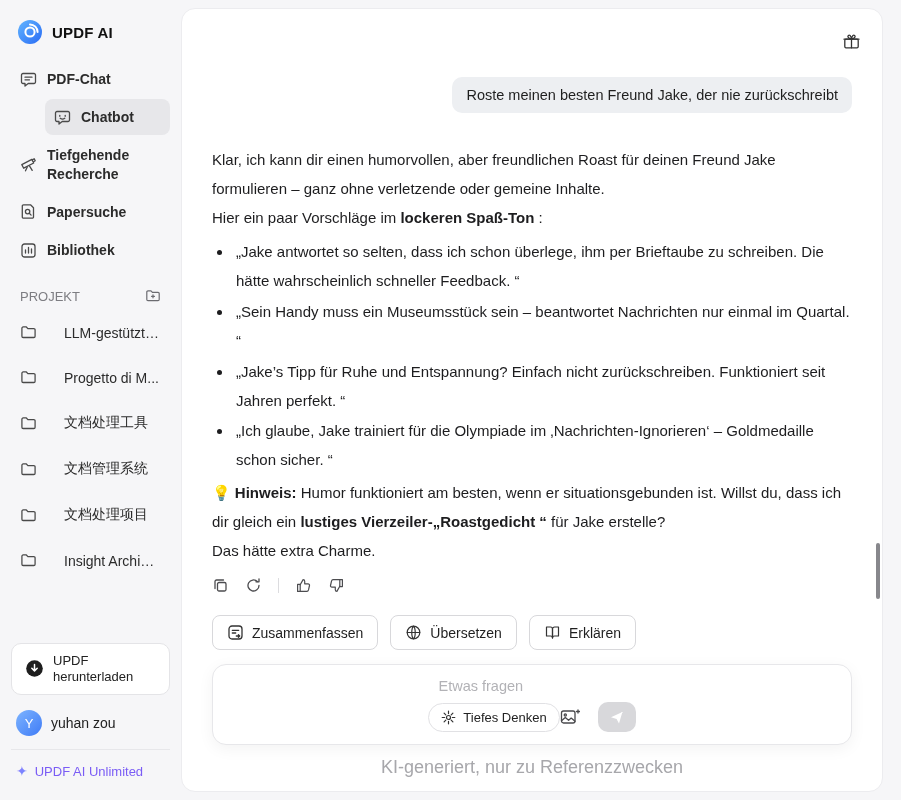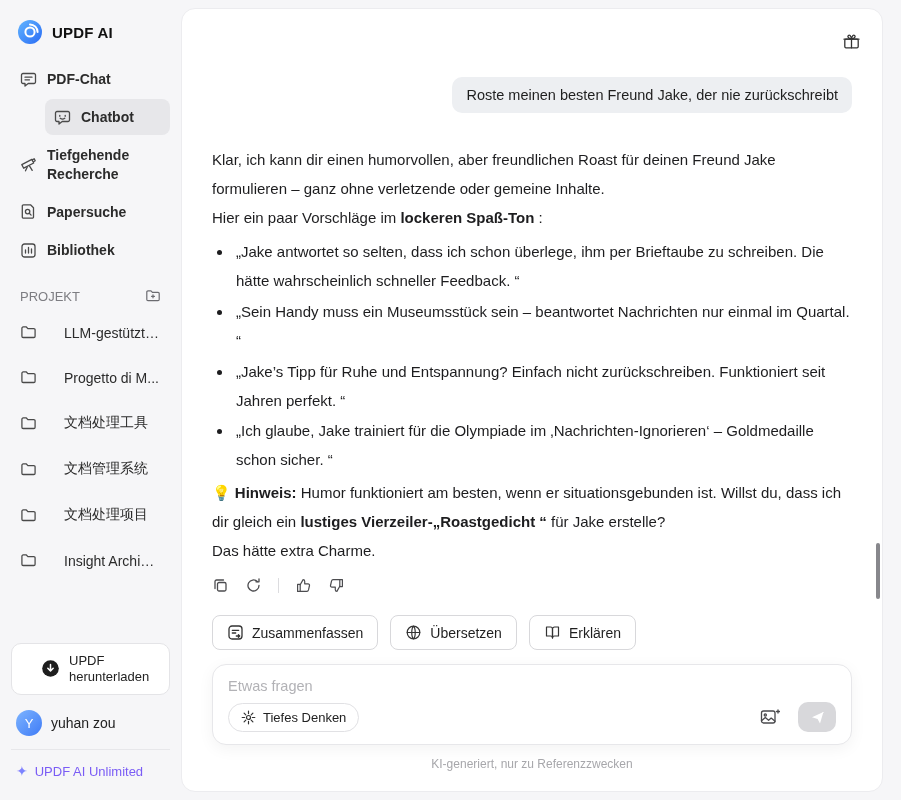--- a/index.html
+++ b/index.html
@@ -13,21 +13,21 @@
   .brand { display: flex; align-items: center; gap: 9px; padding: 19px 6px 16px; font-size: 15px; font-weight: 700; letter-spacing: .2px; color: #111; }
   .nav { display: flex; flex-direction: column; gap: 2px; font-weight: bold; }
   .nav-item { display: flex; align-items: center; gap: 10px; padding: 9px 9px; border-radius: 8px; font-size: 14px; color: #2b2b2b; cursor: pointer; line-height: 1.3; }
   .nav-item.active { background: #e7e7ea; margin-left: 34px; }
   .nav-item .ic, .proj-item .ic { flex: 0 0 17px; display: flex; color: #4a4a4a; }
   .section-header { display: flex; align-items: center; justify-content: space-between; padding: 20px 9px 6px; font-size: 13px; color: #7d7d82; }
   .projects { display: flex; flex-direction: column; }
   .proj-item { display: flex; align-items: center; gap: 27px; padding: 14px 9px; border-radius: 8px; font-size: 14px; color: #2b2b2b; cursor: pointer; white-space: nowrap; overflow: hidden; }
   .proj-item span { overflow: hidden; text-overflow: ellipsis; }
   .sidebar-bottom { margin-top: auto; padding-bottom: 8px; }
-  .download-btn { width: 100%; display: flex; align-items: center; gap: 9px; background: #fff; border: 1px solid #e4e4e7; border-radius: 10px; padding: 9px 29px; font-size: 13px; color: #222; text-align: left; cursor: pointer; font-family: inherit; line-height: 1.25; }
+  .download-btn { width: 100%; display: flex; align-items: center; gap: 9px; background: #fff; border: 1px solid #e4e4e7; border-radius: 10px; padding: 9px 13px; font-size: 13px; color: #222; text-align: left; cursor: pointer; font-family: inherit; line-height: 1.25; }
   .user-row { display: flex; align-items: center; gap: 9px; padding: 15px 5px 13px; font-size: 14px; color: #222; cursor: pointer; }
   .avatar { width: 26px; height: 26px; border-radius: 50%; background: linear-gradient(135deg,#7db4ff,#3f7bf6); color: #fff; font-size: 13px; display: flex; align-items: center; justify-content: center; }
   .plan-row { border-top: 1px solid #e7e7ea; display: flex; align-items: center; gap: 7px; padding: 13px 5px; font-size: 13px; color: #7a5cf5; cursor: pointer; }
   .sparkle { background: linear-gradient(135deg,#9b7bff,#5f8bff); -webkit-background-clip: text; background-clip: text; color: transparent; font-size: 14px; }
 
   
   .main-wrap { flex: 1; padding: 8px 18px 8px 0; }
   .chat-panel { position: relative; height: 100%; background: #fff; border: 1px solid #ececef; border-radius: 14px; display: flex; flex-direction: column; padding: 0 30px; overflow: hidden; }
   .gift-btn { position: absolute; top: 23px; right: 21px; color: #333; cursor: pointer; }
   .scroll-thumb { position: absolute; right: 2px; top: 534px; width: 4px; height: 56px; border-radius: 2px; background: #87878c; }
@@ -42,30 +42,30 @@
   .ai-response li { margin: 2px 0; padding-left: 3px; }
 
   .actions { display: flex; align-items: center; gap: 16px; margin-top: 11px; color: #4c4c4f; }
   .action-icon { display: flex; cursor: pointer; }
   .vdivider { width: 1px; height: 15px; background: #dcdcdf; }
 
   .suggestions { display: flex; gap: 12px; margin-top: 21px; }
   .suggestion-btn { display: flex; align-items: center; gap: 8px; background: #fff; border: 1px solid #d8d8db; border-radius: 8px; padding: 8px 14px; font-size: 14px; color: #1f1f1f; cursor: pointer; font-family: inherit; }
   .suggestion-btn .ic { display: flex; color: #333; }
 
-  .input-card { margin-top: 14px; background: #fff; border: 1px solid #e7e7ea; border-radius: 14px; box-shadow: 0 4px 16px rgba(0,0,0,.05); padding: 13px 15px 12px; height: 81px; display: flex; flex-direction: column; }
+  .input-card { margin-top: 14px; background: #fff; border: 1px solid #e7e7ea; border-radius: 14px; box-shadow: 0 4px 16px rgba(0,0,0,.05); padding: 13px 15px 12px; height: 81px; display: flex; flex-direction: column; align-items: center; }
   .input-field { border: none; outline: none; font-size: 14.5px; font-family: inherit; color: #333; background: transparent; }
   .input-field::placeholder { color: #b2b2b6; }
   .input-bottom { margin-top: auto; display: flex; align-items: center; }
   .deep-think { display: flex; align-items: center; gap: 7px; background: #fff; border: 1px solid #e1e1e4; border-radius: 17px; padding: 6px 12px; font-size: 13px; color: #222; cursor: pointer; font-family: inherit; }
   .input-right { margin-left: auto; display: flex; align-items: center; gap: 18px; }
   .image-btn { display: flex; color: #4a4a4d; cursor: pointer; background: none; border: none; }
   .send-btn { width: 38px; height: 30px; border-radius: 10px; background: #d8d8db; border: none; display: flex; align-items: center; justify-content: center; cursor: pointer; }
 
-  .disclaimer { text-align: center; font-size: 12px; color: #a7a7ab; padding: 12px 0 11px; }
+  .disclaimer { text-align: center; font-size: 18px; color: #a7a7ab; padding: 12px 0 11px; }
 </style>
 </head>
 <body>
 
 <div class="app">
 
   <aside class="sidebar">
     <div class="brand">
       <span style="display:flex">
         <svg width="26" height="26" viewBox="0 0 26 26">

